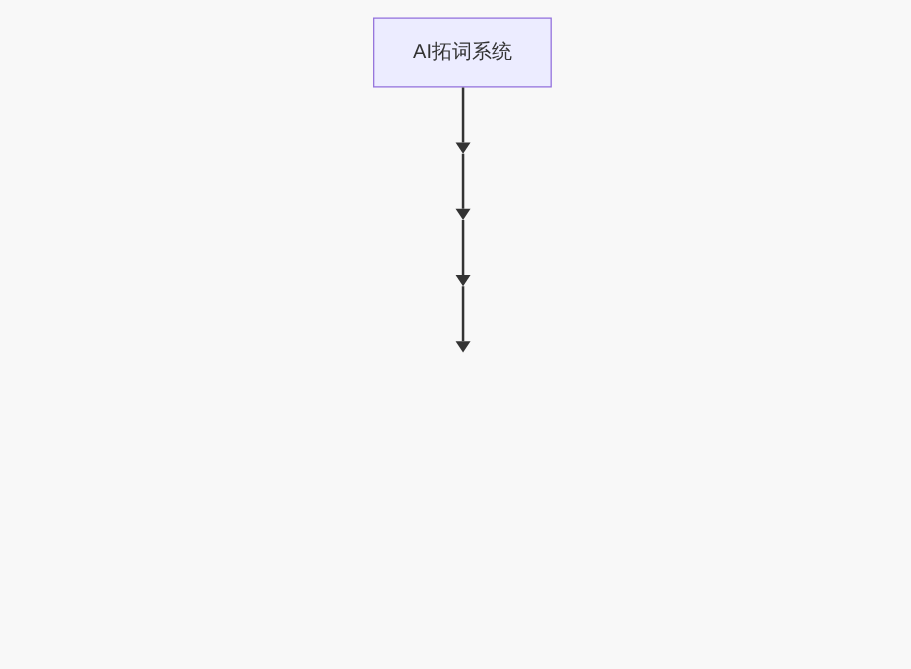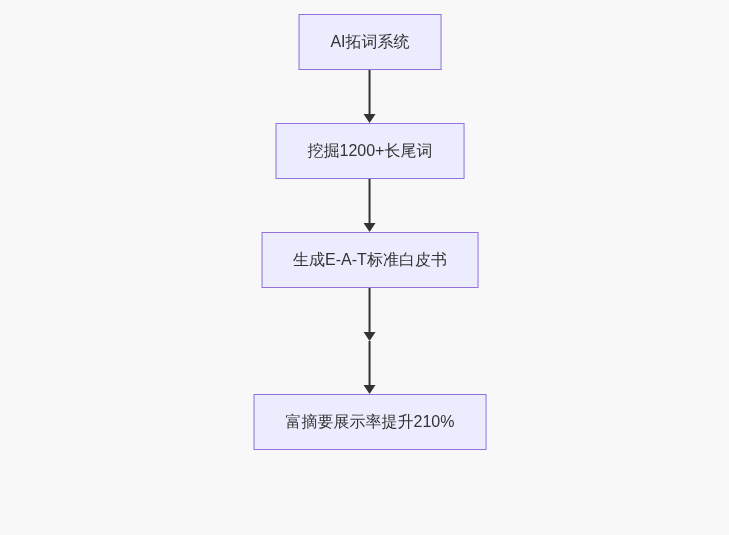--- a/index.html
+++ b/index.html
@@ -58,35 +58,32 @@
 
 <div class="flow">
 
   <div class="node">AI拓词系统</div>
 
   <div class="arrow">
     <div class="line"></div>
     <div class="head"></div>
   </div>
 
-  <div class="node">挖掘1200+长尾词</div>
-
-  <div class="arrow">
-    <div class="line"></div>
-    <div class="head"></div>
-  </div>
-
-  <div class="node">生成E-A-T标准白皮书</div>
 
   <div class="arrow">
     <div class="line"></div>
     <div class="head"></div>
   </div>
 
 
   <div class="arrow">
     <div class="line"></div>
     <div class="head"></div>
   </div>
 
-  <div class="node">富摘要展示率提升210%</div>
+
+  <div class="arrow">
+    <div class="line"></div>
+    <div class="head"></div>
+  </div>
+
 
 </div>
 
 </body></html>

